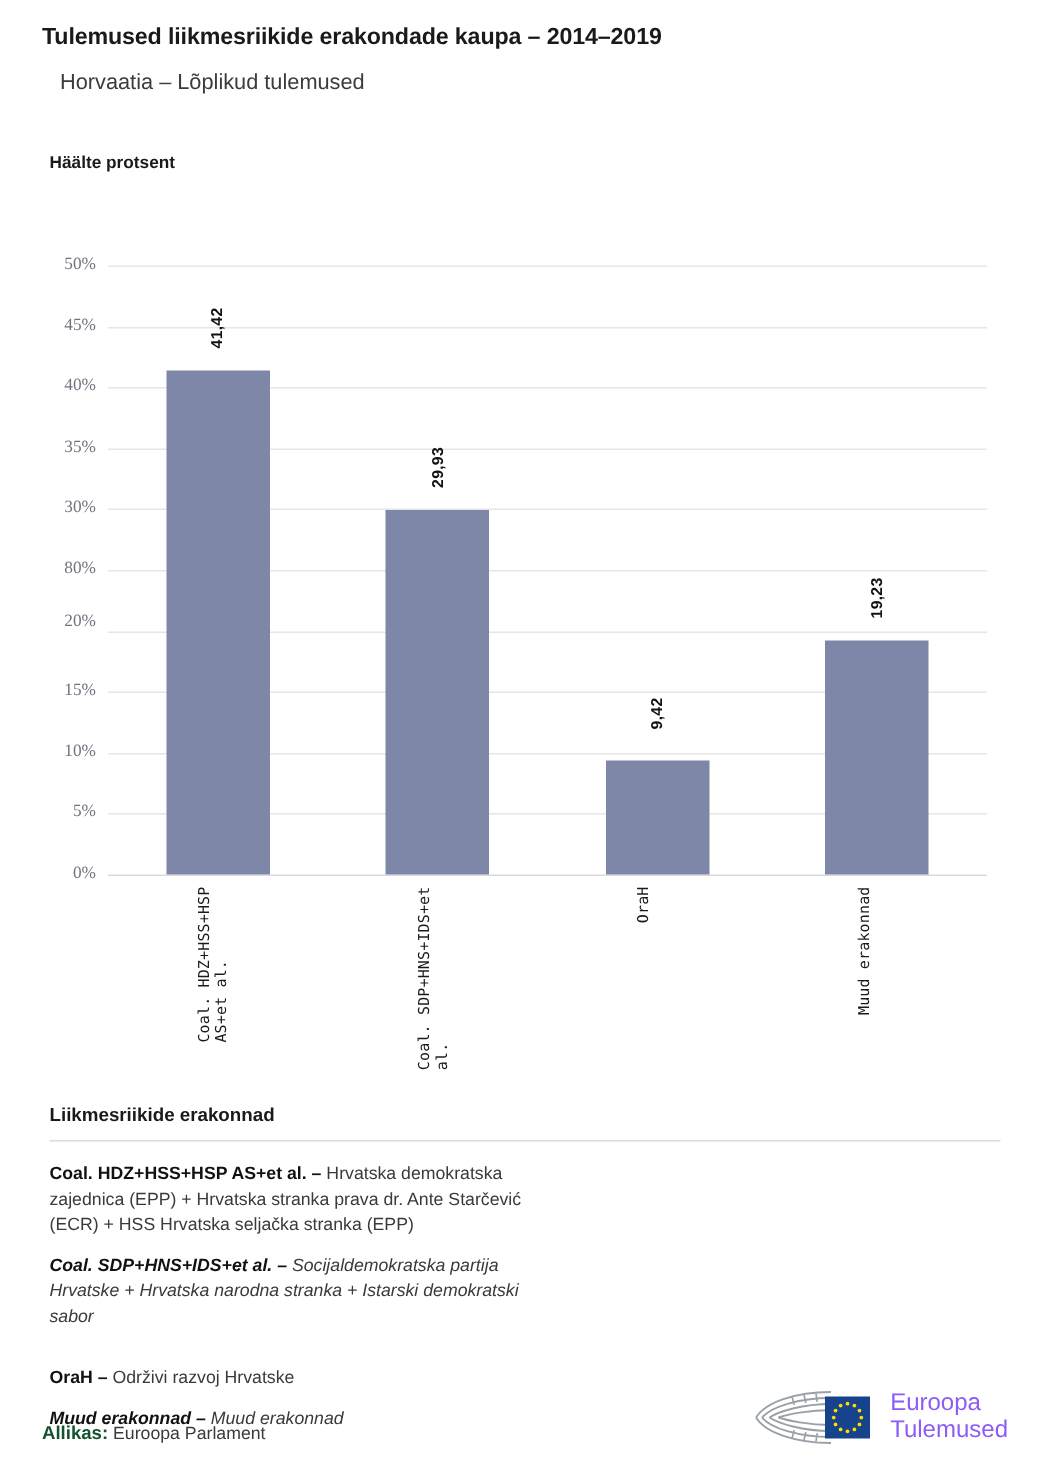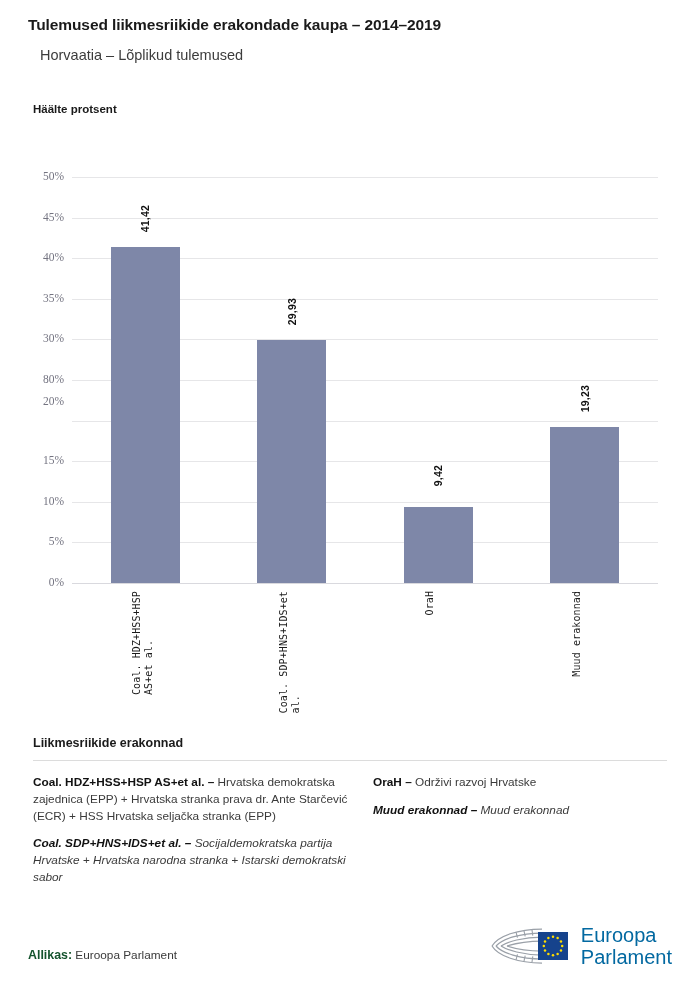--- a/index.html
+++ b/index.html
@@ -144,20 +144,21 @@
   }
   .legend-divider {
     width: 100%;
     height: 1px;
     background: #dcdcdc;
     margin-bottom: 13px;
   }
   .legend-cols {
     display: flex;
     gap: 24px;
+    flex-direction: column;
   }
   .legend-col {
     flex: 0 0 auto;
   }
   .legend-col.left { width: 316px; }
   .legend-col.right { width: 294px; }
   .legend-entry {
     font-size: 11.8px;
     line-height: 1.42;
     color: #3a3a3a;
@@ -189,23 +190,23 @@
 
   .ep-logo {
     position: absolute;
     right: 0;
     top: -24px;
     display: flex;
     align-items: center;
     gap: 7px;
   }
   .ep-logo-text {
-    font-size: 20px;
+    font-size: 16px;
     line-height: 1.12;
-    color: #0369a1;
+    color: #8b5cf6;
     white-space: nowrap;
   }
 </style>
 </head>
 <body>
 
 <div class="page">
 
   <div class="header">
     <div class="title">Tulemused liikmesriikide erakondade kaupa – 2014–2019</div>
@@ -213,21 +214,21 @@
   </div>
 
   <div class="axis-title">Häälte protsent</div>
 
   <div class="chart">
     <div class="ylabels" id="ylabels">
         <div class="ylabel" style="top: 576px;">0%</div>
         <div class="ylabel" style="top: 535.4px;">5%</div>
         <div class="ylabel" style="top: 494.8px;">10%</div>
         <div class="ylabel" style="top: 454.2px;">15%</div>
-        <div class="ylabel" style="top: 395px;">20%</div>
+        <div class="ylabel" style="top: 408px;">20%</div>
         <div class="ylabel" style="top: 373px;">80%</div>
         <div class="ylabel" style="top: 332.4px;">30%</div>
         <div class="ylabel" style="top: 291.8px;">35%</div>
         <div class="ylabel" style="top: 251.2px;">40%</div>
         <div class="ylabel" style="top: 210.6px;">45%</div>
         <div class="ylabel" style="top: 170px;">50%</div>
       </div>
     <div class="plot" id="plot">
         <div class="gridline base" style="top: 406px;"></div>
         <div class="gridline" style="top: 365.4px;"></div>
@@ -310,18 +311,18 @@
             <circle cx="67.00" cy="30.20" r="1.25"></circle>
             <circle cx="62.40" cy="28.97" r="1.25"></circle>
             <circle cx="59.03" cy="25.60" r="1.25"></circle>
             <circle cx="57.80" cy="21.00" r="1.25"></circle>
             <circle cx="59.03" cy="16.40" r="1.25"></circle>
             <circle cx="62.40" cy="13.03" r="1.25"></circle>
           </g>
       </svg>
       <div class="ep-logo-text">
         <div>Euroopa</div>
-        <div>Parlament</div>
+        <div>Tulemused</div>
       </div>
     </div>
   </div>
 
 </div>
 
 </body></html>

